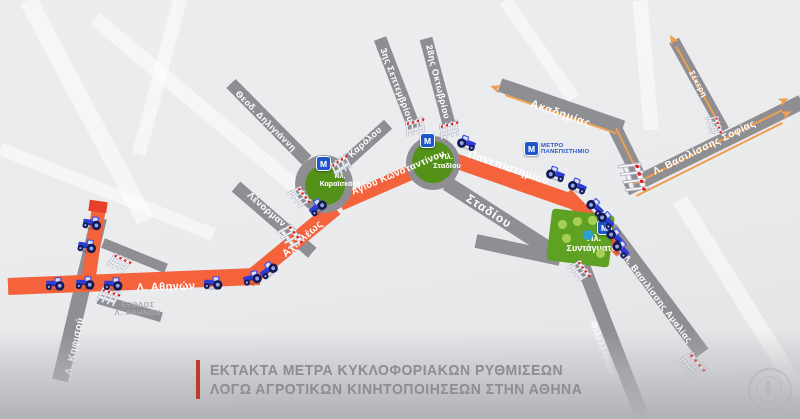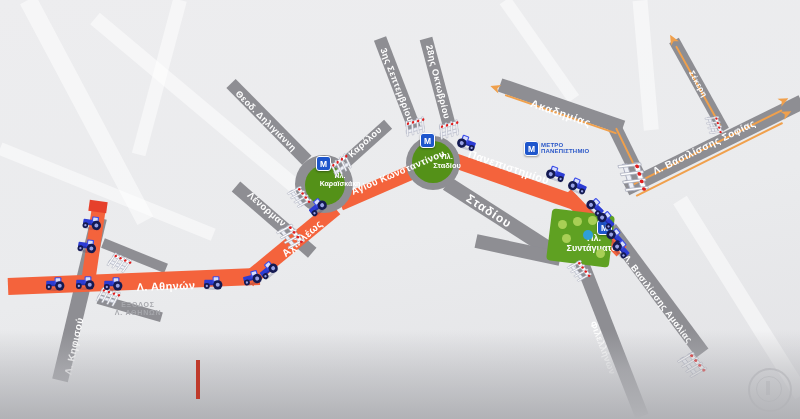--- a/index.html
+++ b/index.html
@@ -336,15 +336,17 @@
 
   <div class="watermark">
     <div class="inner"></div>
       <div class="glyph"></div>
   </div>
 
   <div class="bottom-fade"></div>
   <div class="banner">
     <div class="banner-bar"></div>
     <div class="banner-lines">
+      <div class="banner-line">ΕΚΤΑΚΤΑ ΜΕΤΡΑ ΚΥΚΛΟΦΟΡΙΑΚΩΝ ΡΥΘΜΙΣΕΩΝ</div>
+      <div class="banner-line">ΛΟΓΩ ΑΓΡΟΤΙΚΩΝ ΚΙΝΗΤΟΠΟΙΗΣΕΩΝ ΣΤΗΝ ΑΘΗΝΑ</div>
     </div>
   </div>
 </div>
 
 </body></html>

